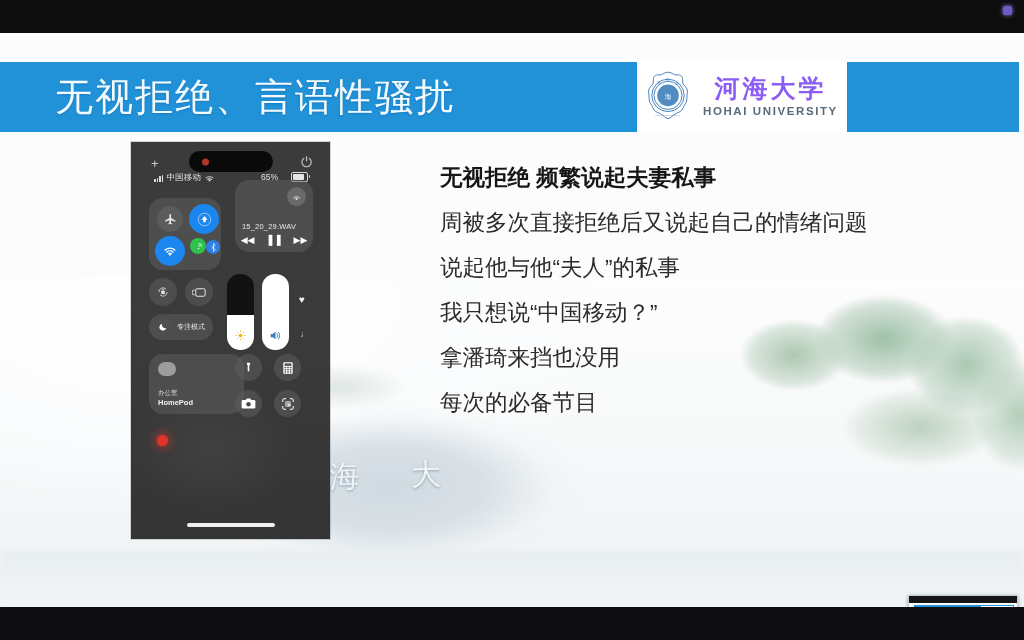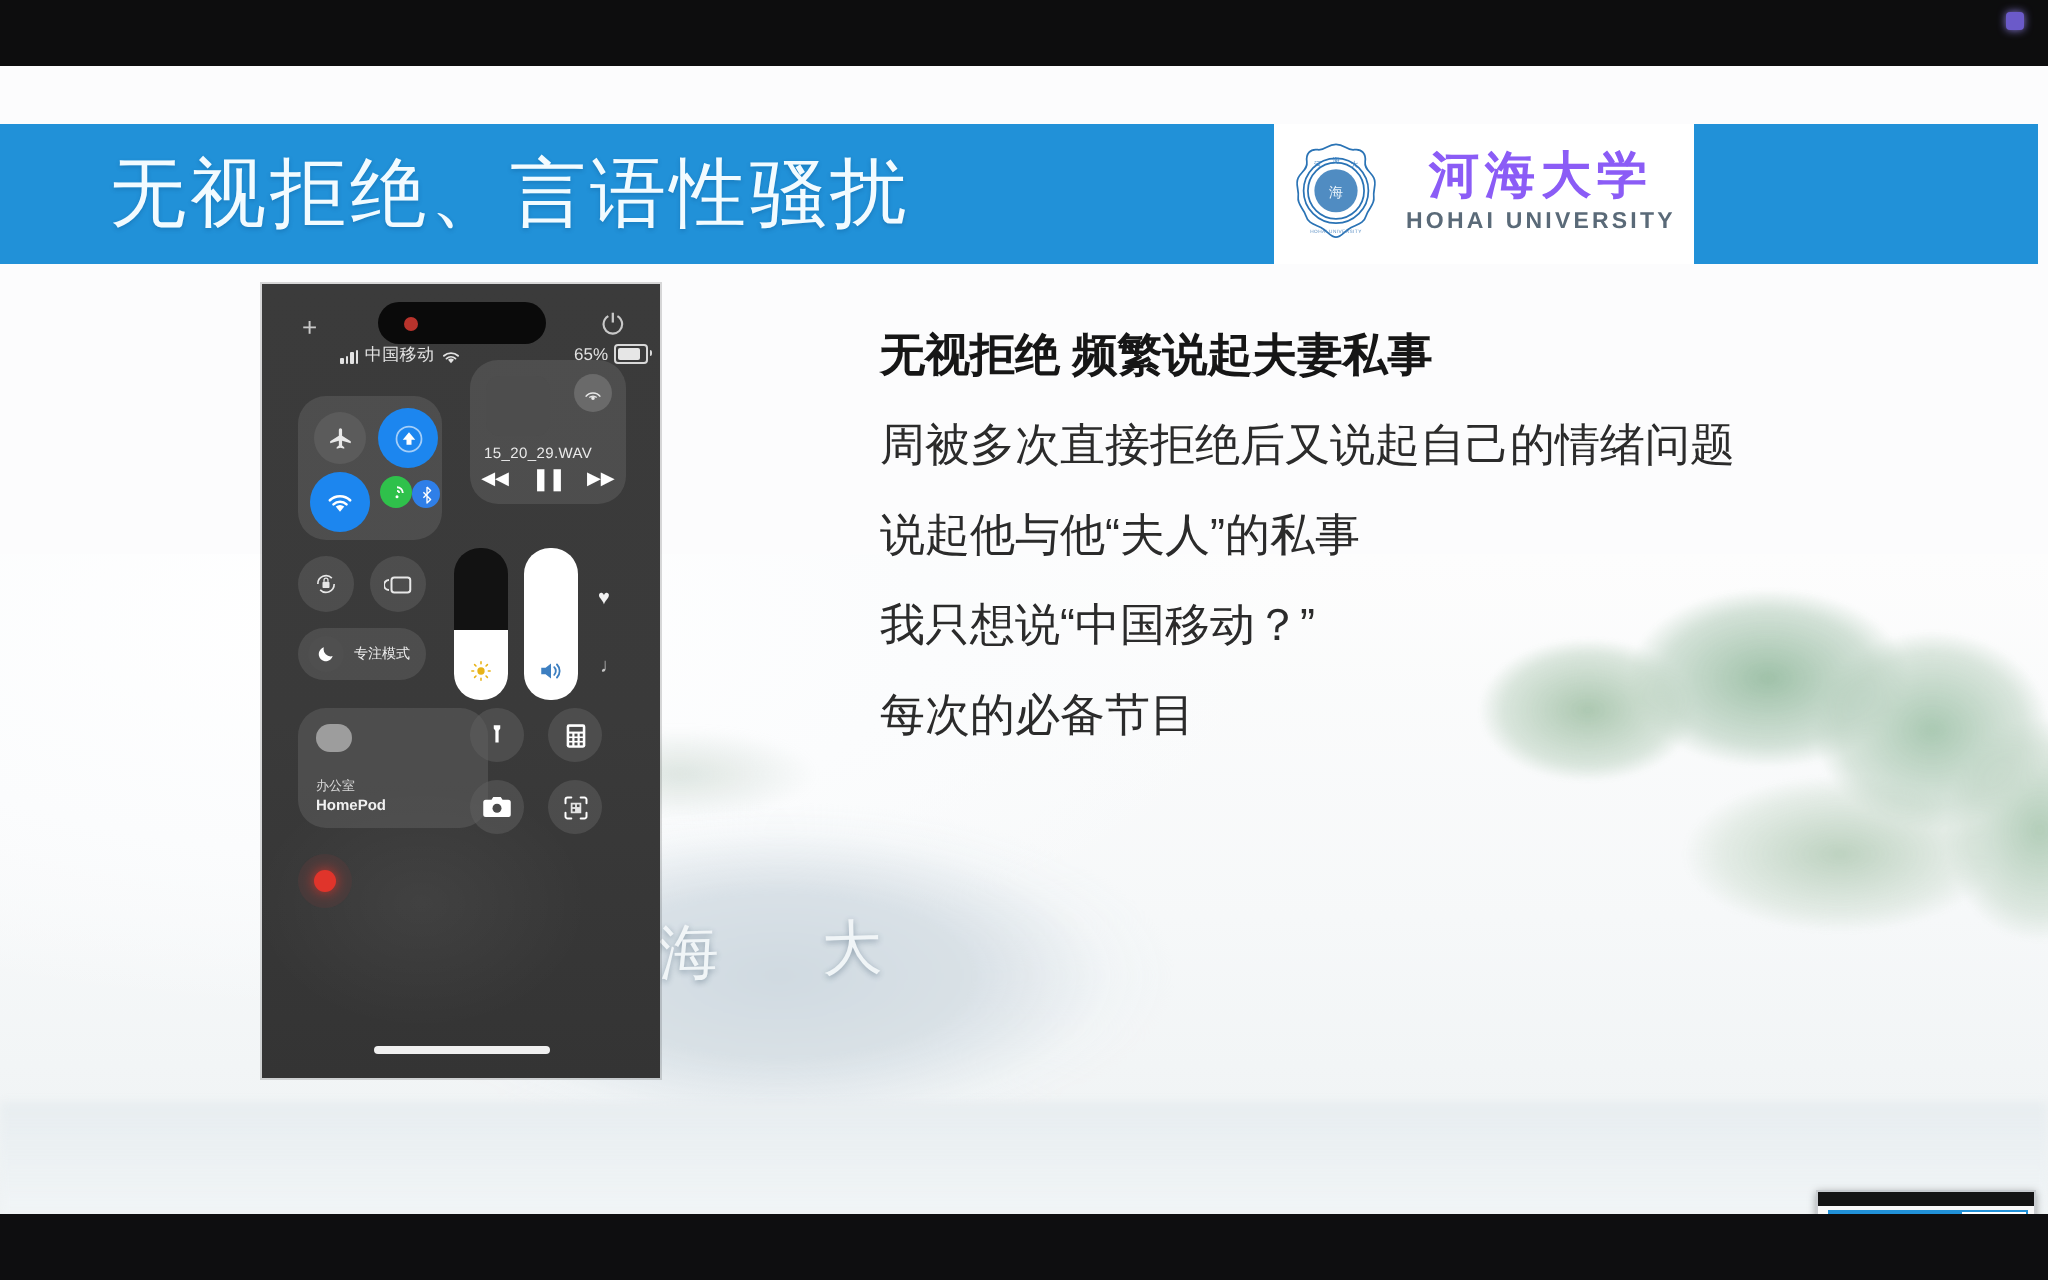--- a/index.html
+++ b/index.html
@@ -116,23 +116,23 @@
   
   #island{
     position:absolute;left:50%;top:9px;transform:translateX(-50%);
     width:84px;height:21px;border-radius:12px;background:#0a0a0a;
   }
   #island-dot{position:absolute;left:13px;top:50%;transform:translateY(-50%);width:7px;height:7px;border-radius:50%;background:#b8332c;}
   #plus-ico{position:absolute;left:20px;top:15px;color:#c9c9c9;font-size:13px;line-height:1;}
   #power-ico{position:absolute;right:18px;top:13px;color:#c9c9c9;font-size:14px;line-height:1;}
 
   
-  #statusbar{position:absolute;left:16px;top:29px;width:100%;height:15px;color:#e2e2e2;font-size:9px;}
+  #statusbar{position:absolute;left:0;top:29px;width:100%;height:15px;color:#e2e2e2;font-size:9px;}
   #sb-left{position:absolute;left:23px;top:1px;display:flex;align-items:center;gap:3px;}
-  #sb-right{position:absolute;right:22px;top:1px;display:flex;align-items:center;gap:3px;}
+  #sb-right{position:absolute;right:22px;top:1px;display:flex;align-items:center;gap:13px;}
   .bars{display:inline-flex;align-items:flex-end;gap:1px;height:8px;}
   .bars i{display:block;width:1.6px;background:#e2e2e2;border-radius:.5px;}
   .bars i:nth-child(1){height:3px}.bars i:nth-child(2){height:4.5px}
   .bars i:nth-child(3){height:6px}.bars i:nth-child(4){height:7.5px}
   .carrier{font-size:8.5px;letter-spacing:.2px;}
   .battpct{font-size:8.5px;}
   .batt{width:15px;height:8px;border:1px solid #d8d8d8;border-radius:2px;position:relative;}
   .batt::after{content:"";position:absolute;right:-3px;top:2px;width:1.5px;height:3px;background:#d8d8d8;border-radius:0 1px 1px 0;}
   .batt i{position:absolute;left:1px;top:1px;bottom:1px;width:70%;background:#e6e6e6;border-radius:1px;display:block;}
 
@@ -241,20 +241,21 @@
         <div id="logo-cn">河海大学</div>
         <div id="logo-en">HOHAI UNIVERSITY</div>
       </div>
     </div>
 
     <div id="body-text">
       <div class="line head">无视拒绝 频繁说起夫妻私事</div>
       <div class="line">周被多次直接拒绝后又说起自己的情绪问题</div>
       <div class="line">说起他与他“夫人”的私事</div>
       <div class="line">我只想说“中国移动？”</div>
+      <div class="line">拿潘琦来挡也没用</div>
       <div class="line">每次的必备节目</div>
     </div>
 
     <div id="phone">
       <div id="phone-blur"></div>
 
       <div id="island">
         <div id="island-dot"></div>
       </div>
       <div id="plus-ico">+</div>

